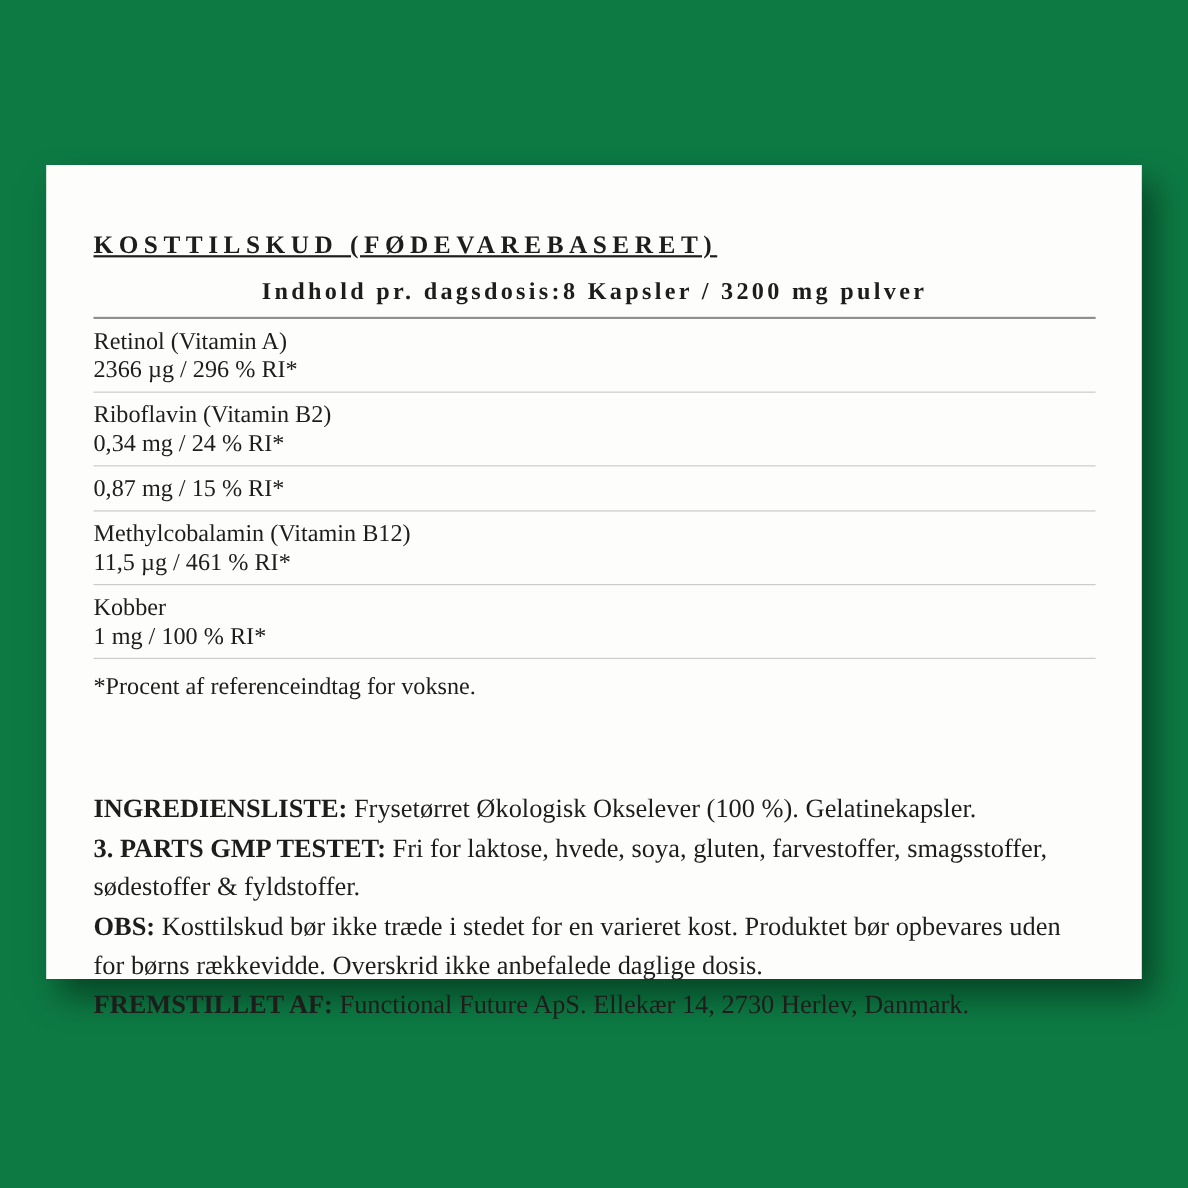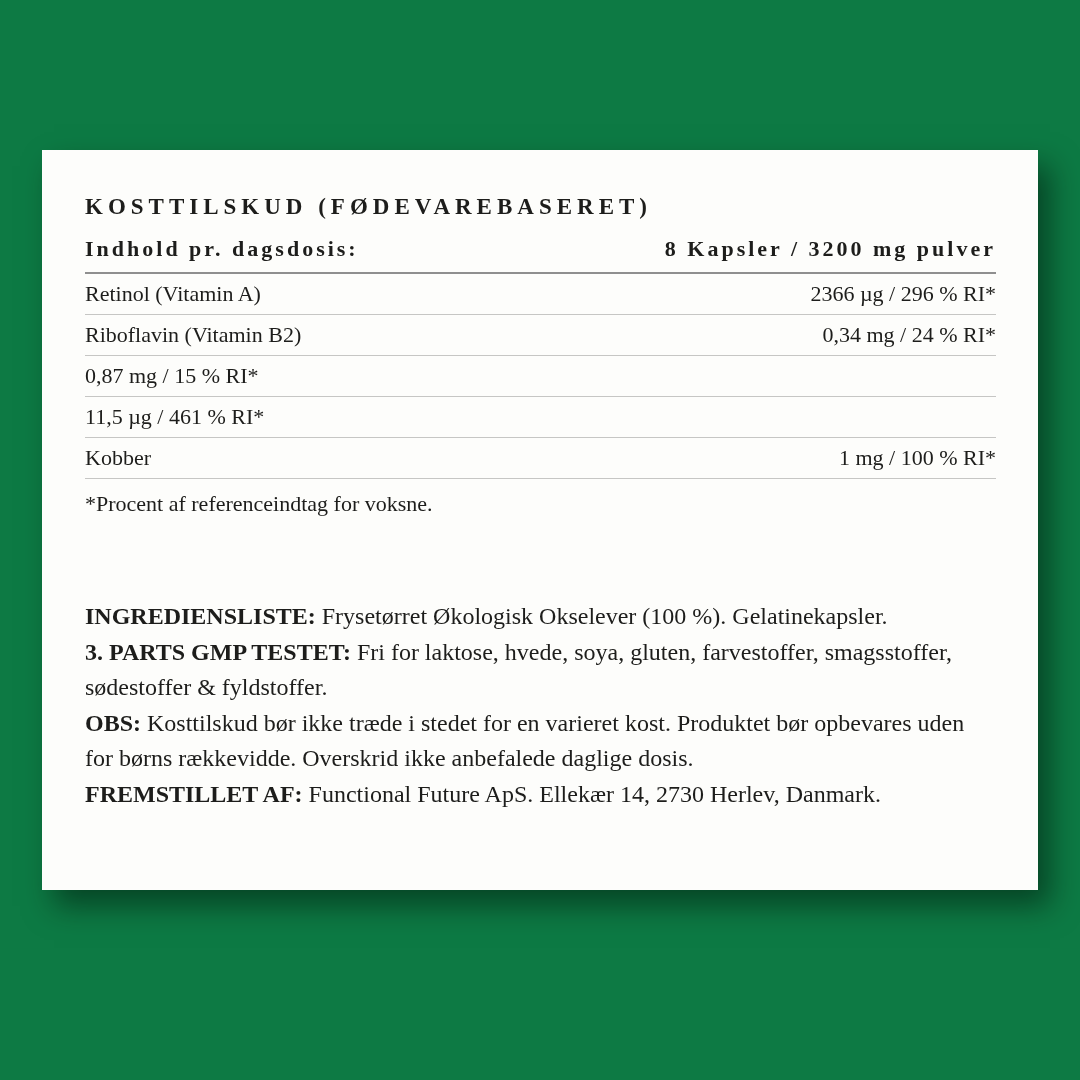--- a/index.html
+++ b/index.html
@@ -17,43 +17,45 @@
     position: absolute;
     left: 42px; top: 150px;
     width: 996px; height: 740px;
     background: #fdfdfb;
     box-shadow: 12px 16px 28px rgba(0, 26, 12, 0.55);
     box-sizing: border-box;
     padding: 44px 42px 0 43px;
     color: #1d1d1b;
   }
   .title {
-    margin: 0 0 16px 0;
+    margin: 16px 0 16px 0;
     font-size: 23px;
     font-weight: bold;
     letter-spacing: 5px;
     color: #1d1d1b;
+    text-decoration: underline;
   }
   .thead {
     display: flex;
-    justify-content: space-between;
+    justify-content: center;
     align-items: baseline;
     font-size: 22px;
     font-weight: bold;
     letter-spacing: 3px;
     padding-bottom: 10px;
     border-bottom: 2px solid #8f8f8f;
   }
   .row {
     display: flex;
     justify-content: space-between;
     align-items: baseline;
     font-size: 22px;
     padding: 7px 0 7px 0;
     border-bottom: 1.5px solid #c6c6c4;
+    flex-direction: column;
   }
   .row .nm { text-align: left; }
   .row .val { text-align: right; }
   .footnote {
     margin: 12px 0 0 0;
     font-size: 22px;
   }
   .info {
     margin-top: 82px;
     font-size: 24px;
@@ -79,20 +81,21 @@
       <span class="val">2366 µg / 296 % RI*</span>
     </div>
     <div class="row">
       <span class="nm">Riboflavin (Vitamin B2)</span>
       <span class="val">0,34 mg / 24 % RI*</span>
     </div>
     <div class="row">
       <span class="val">0,87 mg / 15 % RI*</span>
     </div>
     <div class="row">
+      <span class="nm">Methylcobalamin (Vitamin B12)</span>
       <span class="val">11,5 µg / 461 % RI*</span>
     </div>
     <div class="row">
       <span class="nm">Kobber</span>
       <span class="val">1 mg / 100 % RI*</span>
     </div>
 
     <p class="footnote">*Procent af referenceindtag for voksne.</p>
 
     <div class="info">

